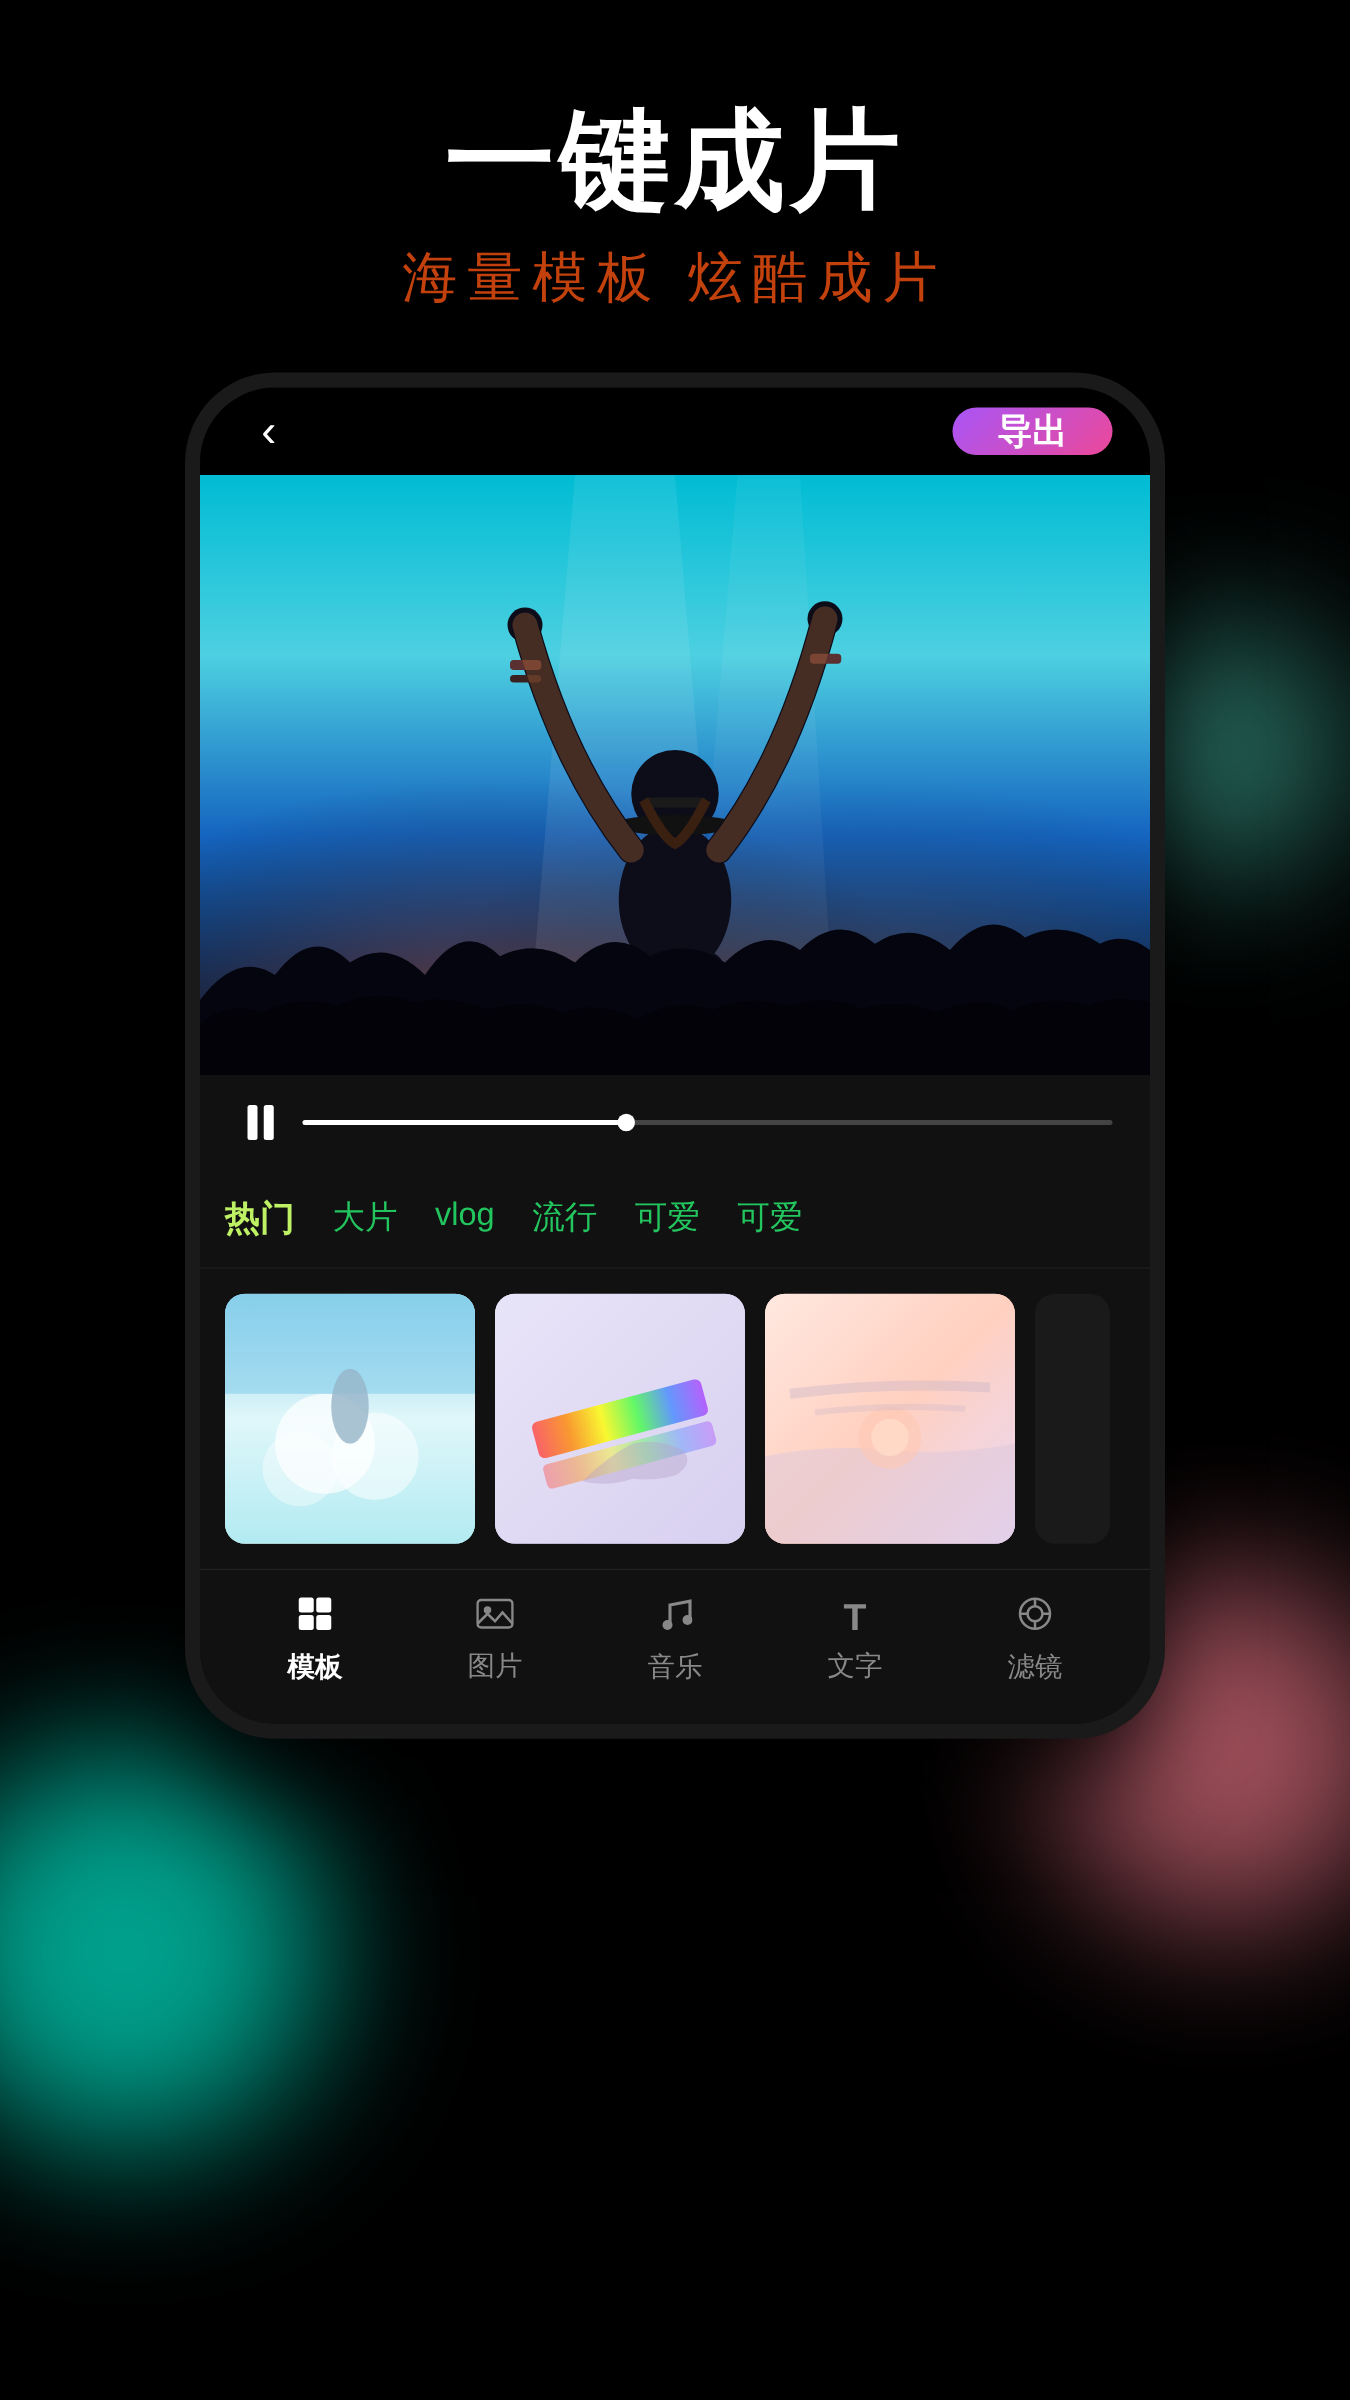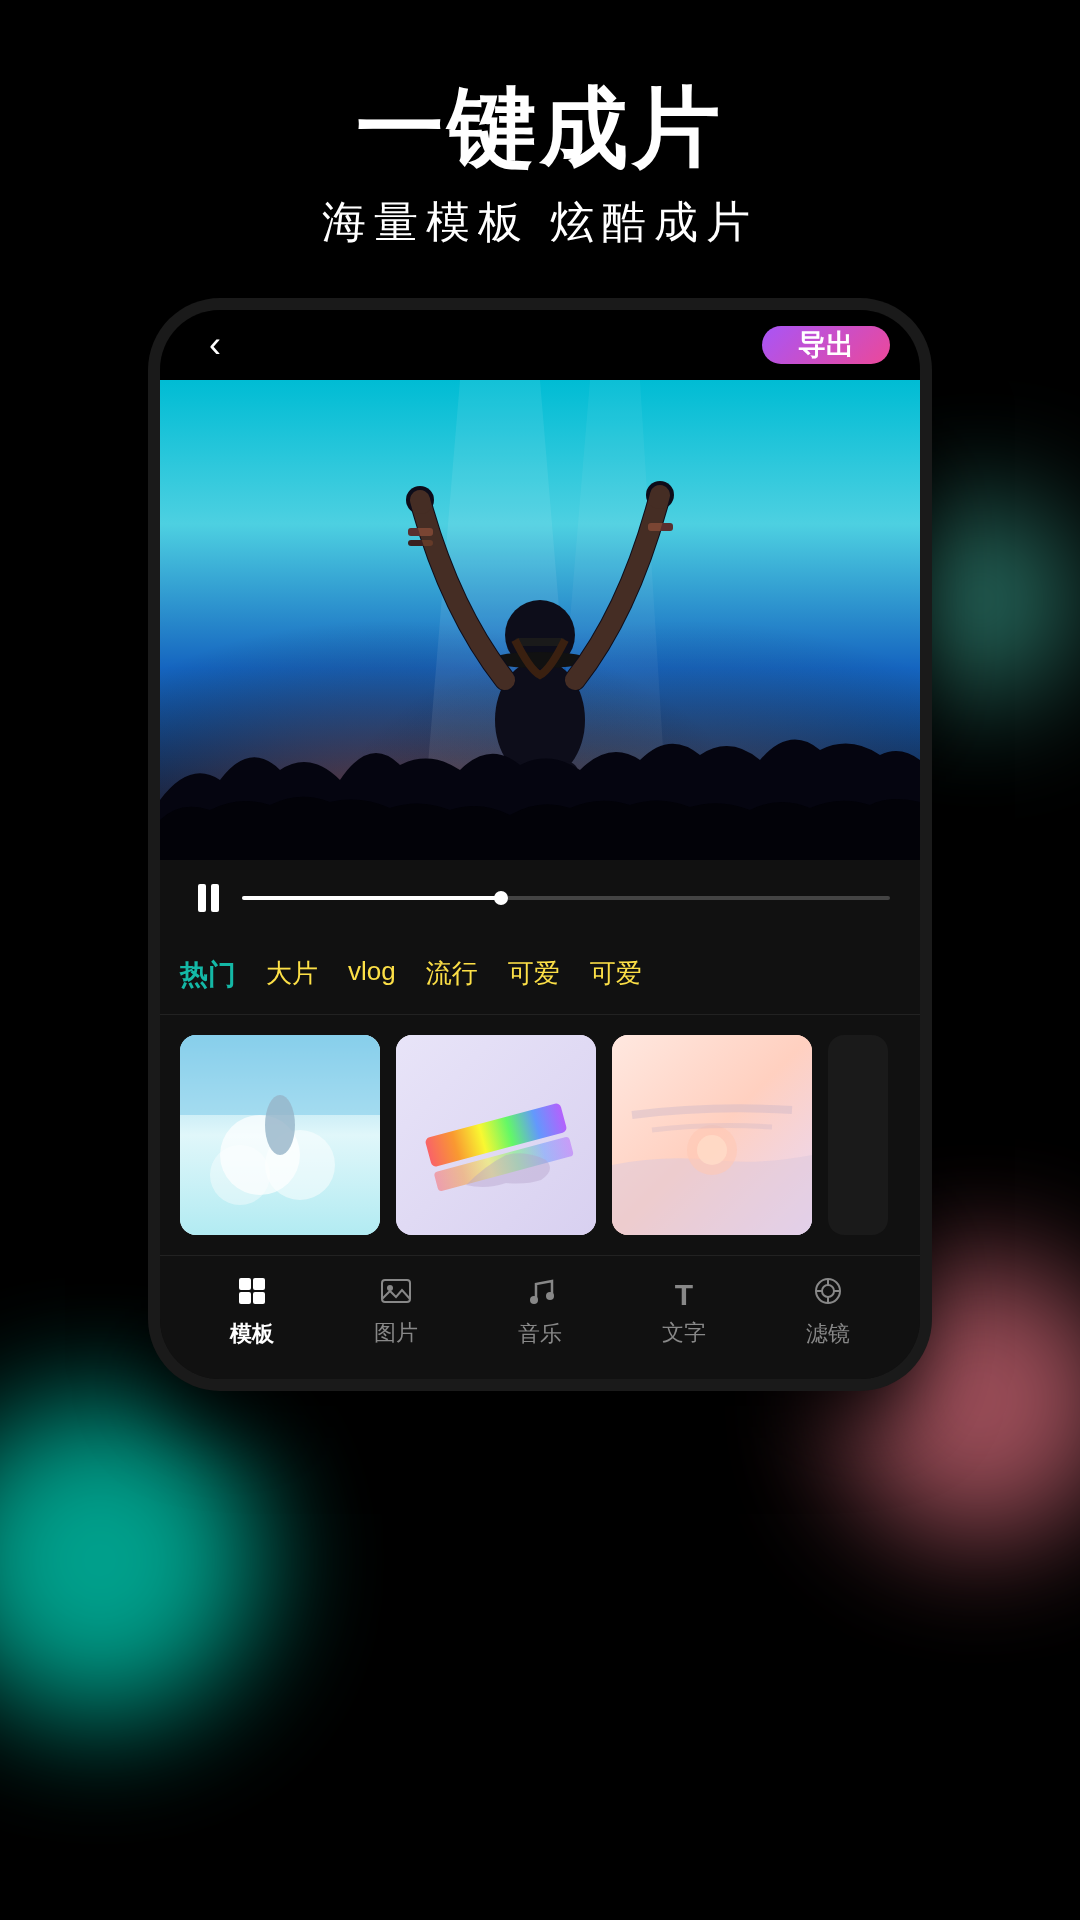--- a/index.html
+++ b/index.html
@@ -46,21 +46,21 @@
     }
     .main-title {
       font-size: 88px;
       font-weight: 900;
       color: #fff;
       letter-spacing: 4px;
       line-height: 1.1;
     }
     .sub-title {
       font-size: 44px;
-      color: #ffffff;
+      color: #c2410c;
       margin-top: 16px;
       font-weight: 400;
       letter-spacing: 8px;
     }
 
     
     .phone-mockup {
       position: absolute;
       top: 310px;
       left: 50%;
@@ -252,26 +252,26 @@
     
     .category-tabs {
       background: #111;
       padding: 16px 20px;
       display: flex;
       gap: 30px;
       border-bottom: 1px solid #222;
     }
     .cat-tab {
       font-size: 26px;
-      color: #fde047;
+      color: #22c55e;
       cursor: pointer;
       padding: 4px 0;
     }
     .cat-tab.active {
-      color: #14b8a6;
+      color: #bef264;
       font-weight: 700;
       font-size: 28px;
       text-align: center;
     }
 
     
     .template-grid {
       background: #111;
       padding: 20px;
       display: flex;

